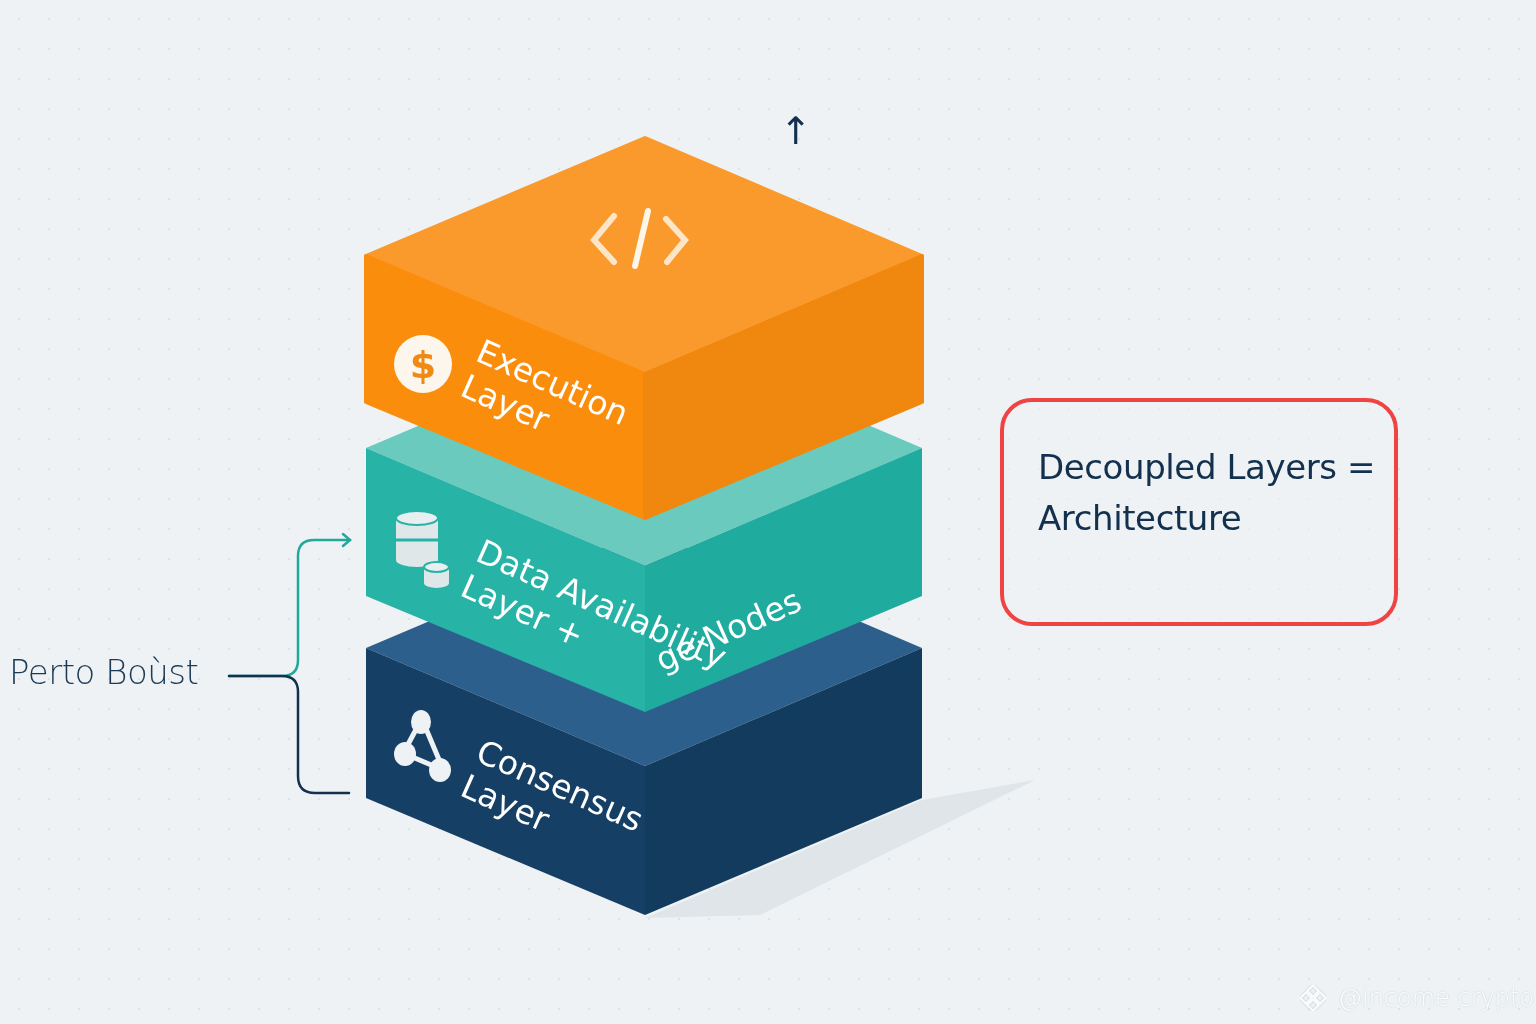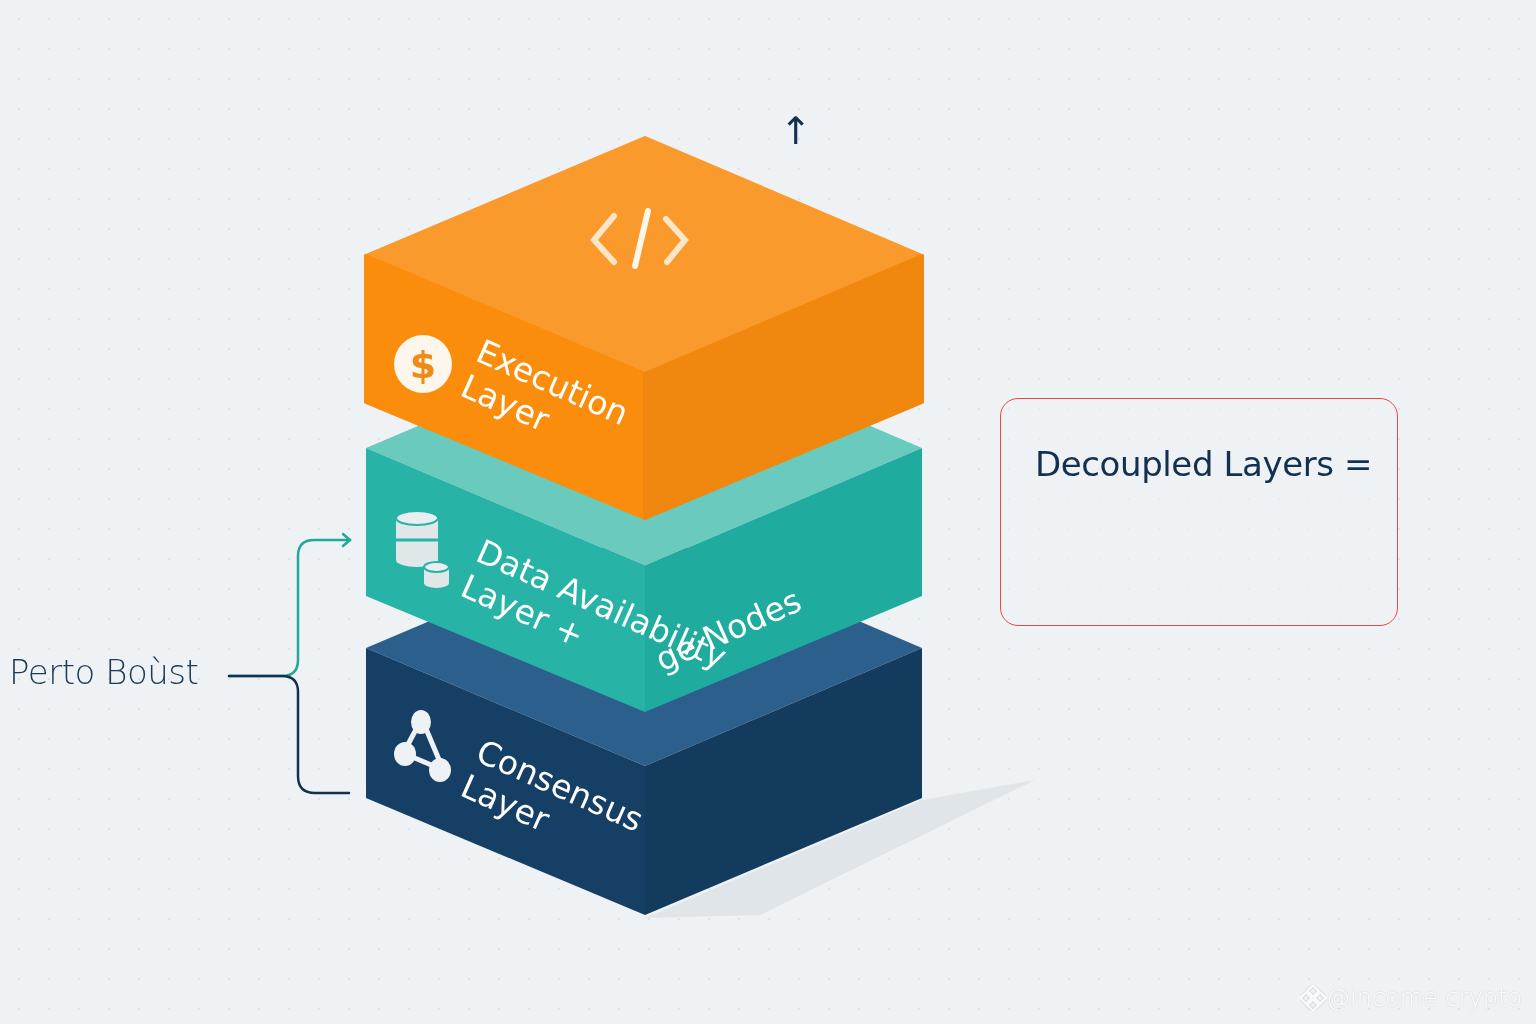--- a/index.html
+++ b/index.html
@@ -18,29 +18,29 @@
     color:#13304f; font-size:35px; letter-spacing:-0.5px;
   }
   .perf-boost .arrow { font-size:38px; line-height:1; }
   .side-label {
     position:absolute; left:9px; top:652px;
     font-family:"DejaVu Sans", sans-serif; font-weight:200;
     font-size:34px; color:#1c3a56; letter-spacing:-0.5px;
   }
   .callout {
     position:absolute; left:1000px; top:398px; width:398px; height:228px;
-    border:1px solid #ef4444; border-radius:18px; box-sizing:border-box;
+    border:4px solid #ef4444; border-radius:32px; box-sizing:border-box;
     background:rgba(238,242,244,0.6);
     padding:40px 0 0 34px;
     color:#13304f; font-size:34px; line-height:51px; letter-spacing:-0.4px;
   }
   .callout div { white-space:nowrap; }
   .watermark {
     position:absolute; left:1300px; top:984px;
-    display:flex; align-items:center; gap:0;
+    display:flex; align-items:center; gap:12px;
     color:#ffffff; font-size:24px; font-weight:200;
     opacity:0.9; text-shadow: 0 0 2px #b8c2c8;
   }
   .face-text {
     font-family:"DejaVu Sans", sans-serif; fill:#ffffff; font-size:33px;
   }
 </style>
 </head>
 <body>
 
@@ -119,20 +119,21 @@
 </svg>
 
 <div class="perf-boost">
   <span class="arrow">↑</span>
 </div>
 
 <div class="side-label">Perto Boùst</div>
 
 <div class="callout">
   <div>Decoupled Layers =</div>
+  <div>Architecture</div>
 </div>
 
 <div class="watermark">
   <svg width="26" height="26" viewBox="0 0 26 26">
     <g fill="none" stroke="#ffffff" stroke-width="2" style="filter:drop-shadow(0 0 1px #b8c2c8)">
       <rect x="9" y="2" width="8" height="8" transform="rotate(45 13 6)"></rect>
       <rect x="9" y="16" width="8" height="8" transform="rotate(45 13 20)"></rect>
       <rect x="2" y="9" width="8" height="8" transform="rotate(45 6 13)"></rect>
       <rect x="16" y="9" width="8" height="8" transform="rotate(45 20 13)"></rect>
     </g>

